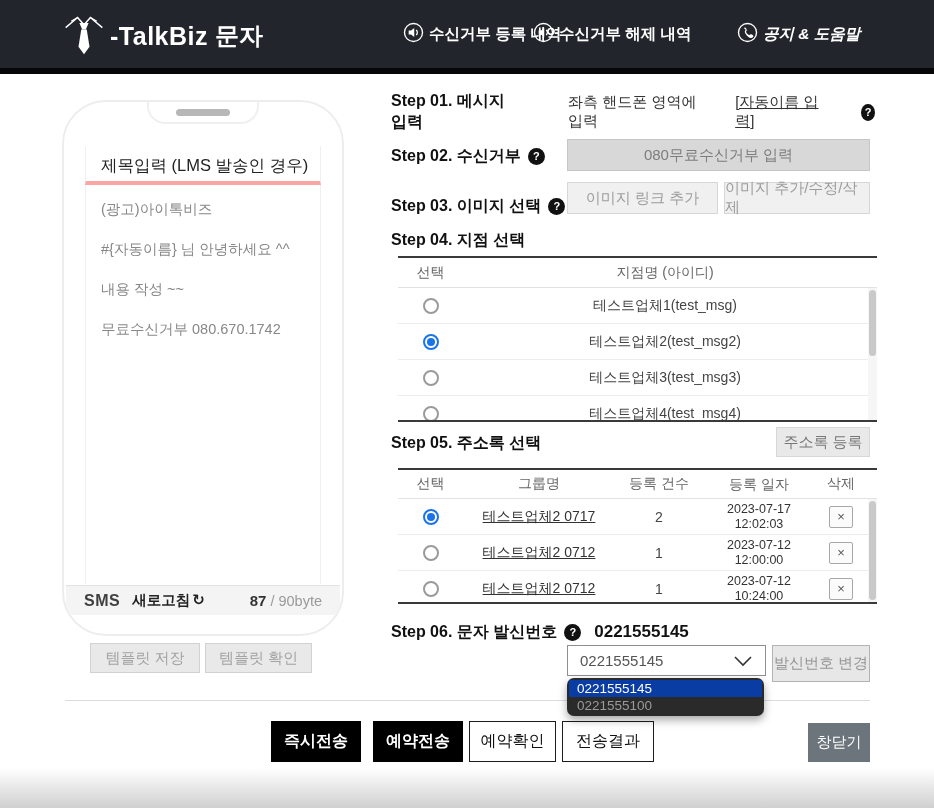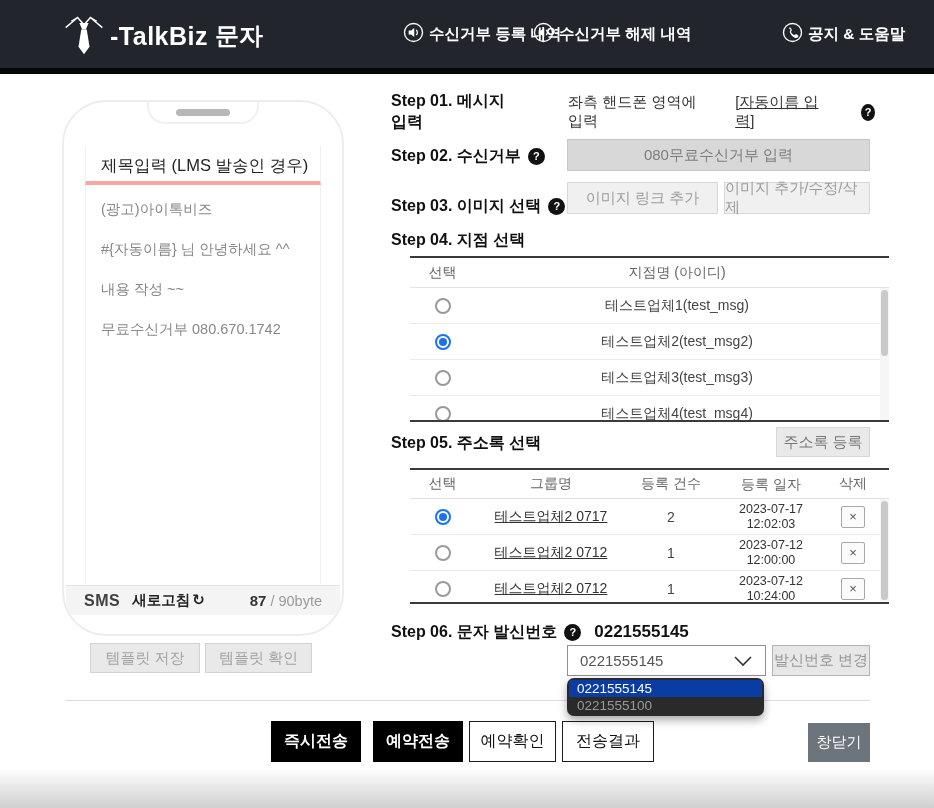--- a/index.html
+++ b/index.html
@@ -45,21 +45,21 @@
   
   .step-title { font-size:16px; font-weight:bold; color:#111; }
   .help { display:inline-flex; width:17px; height:17px; border-radius:50%; background:#111;
           color:#fff; font-size:11px; font-weight:bold; align-items:center; justify-content:center;
           vertical-align:-2px; cursor:pointer; }
   .row-abs { position:absolute; display:flex; align-items:center; }
   .gbtn { border:1px solid #c6c6c6; background:#d8d8d8; color:#7d7d7d; font-size:15px;
           display:flex; align-items:center; justify-content:center; cursor:pointer; position:absolute; }
   .gbtn.light { background:#f0f0f0; border-color:#d7d7d7; color:#9c9c9c; }
   
-  .dtable { position:absolute; left:410px; width:479px; border-top:2px solid #3a3a3a;
+  .dtable { position:absolute; left:398px; width:479px; border-top:2px solid #3a3a3a;
             border-bottom:2px solid #3a3a3a; overflow:hidden; }
   .thead { display:flex; align-items:center; font-size:14px; color:#666;
            border-bottom:1px solid #e2e2e2; }
   .trow { display:flex; align-items:center; font-size:14px; color:#444;
           border-bottom:1px solid #ececec; }
   .trow:last-child { border-bottom:none; }
   .c-sel { width:65px; text-align:center; flex:none; display:flex; justify-content:center; }
   .c-name { flex:1; text-align:center; }
   .c-grp { flex:1; text-align:center; }
   .c-cnt { width:88px; text-align:center; flex:none; }
@@ -127,21 +127,21 @@
     <span>
       <svg width="21" height="21" viewBox="0 0 20 20" fill="none">
         <circle cx="10" cy="10" r="8.6" stroke="#fff" stroke-width="1.3"></circle>
         <path d="M5.4 8.2 v3.6 h2.3 l3 2.6 V5.6 l-3 2.6 z" fill="#fff"></path>
         <path d="M12.6 7.6 a3.4 3.4 0 0 1 0 4.8" stroke="#fff" stroke-width="1.3"></path>
       </svg>
     </span>
     <span>수신거부 해제 내역</span>
   </div>
 
-  <div class="nav-item" style="left:782px;">
+  <div class="nav-item" style="left:737px;font-style:italic;">
     <span>
       <svg width="21" height="21" viewBox="0 0 20 20" fill="none">
         <circle cx="10" cy="10" r="8.6" stroke="#fff" stroke-width="1.3"></circle>
         <path d="M6.4 5.8c.8-.8 1.8-.6 2.2.2l.6 1.2c.3.6.1 1.2-.4 1.6-.3.3-.3.7 0 1.2.5.9 1.2 1.6 2.1 2.1.5.3.9.3 1.2 0 .4-.5 1-.7 1.6-.4l1.2.6c.8.4 1 1.4.2 2.2-1.2 1.2-3.3.8-5.6-1.5-2.3-2.3-2.7-4.4-1.1-5.6z" fill="#fff"></path>
       </svg>
     </span>
     <span>공지 &amp; 도움말</span>
   </div>
 </div>
 
@@ -295,21 +295,21 @@
   <span class="help" style="margin-left:7px;">?</span>
   <span style="font-size:17px; font-weight:bold; color:#111; margin-left:13px;">0221555145</span>
 </div>
 
 <div class="select-box">
   <span>0221555145</span>
   <svg width="20" height="12" viewBox="0 0 20 12">
     <path d="M2 2 L10 10 L18 2" stroke="#333" stroke-width="1.6" fill="none"></path>
   </svg>
 </div>
-<div class="gbtn" style="left:772px; top:645px; width:98px; height:31px; background:#e7e7e7; border-color:#b3b3b3; color:#949494;">발신번호 변경</div>
+<div class="gbtn" style="left:772px; top:645px; width:98px; height:37px; background:#e7e7e7; border-color:#b3b3b3; color:#949494;">발신번호 변경</div>
 
 <div class="dropdown">
   <div class="dd-item hl">0221555145</div>
   <div class="dd-item">0221555100</div>
 </div>
 
 <div class="divider"></div>
 <div class="fbtn dark" style="left:271px; width:90px;">즉시전송</div>
 <div class="fbtn dark" style="left:373px; width:90px;">예약전송</div>
 <div class="fbtn line" style="left:469px; width:87px;">예약확인</div>

